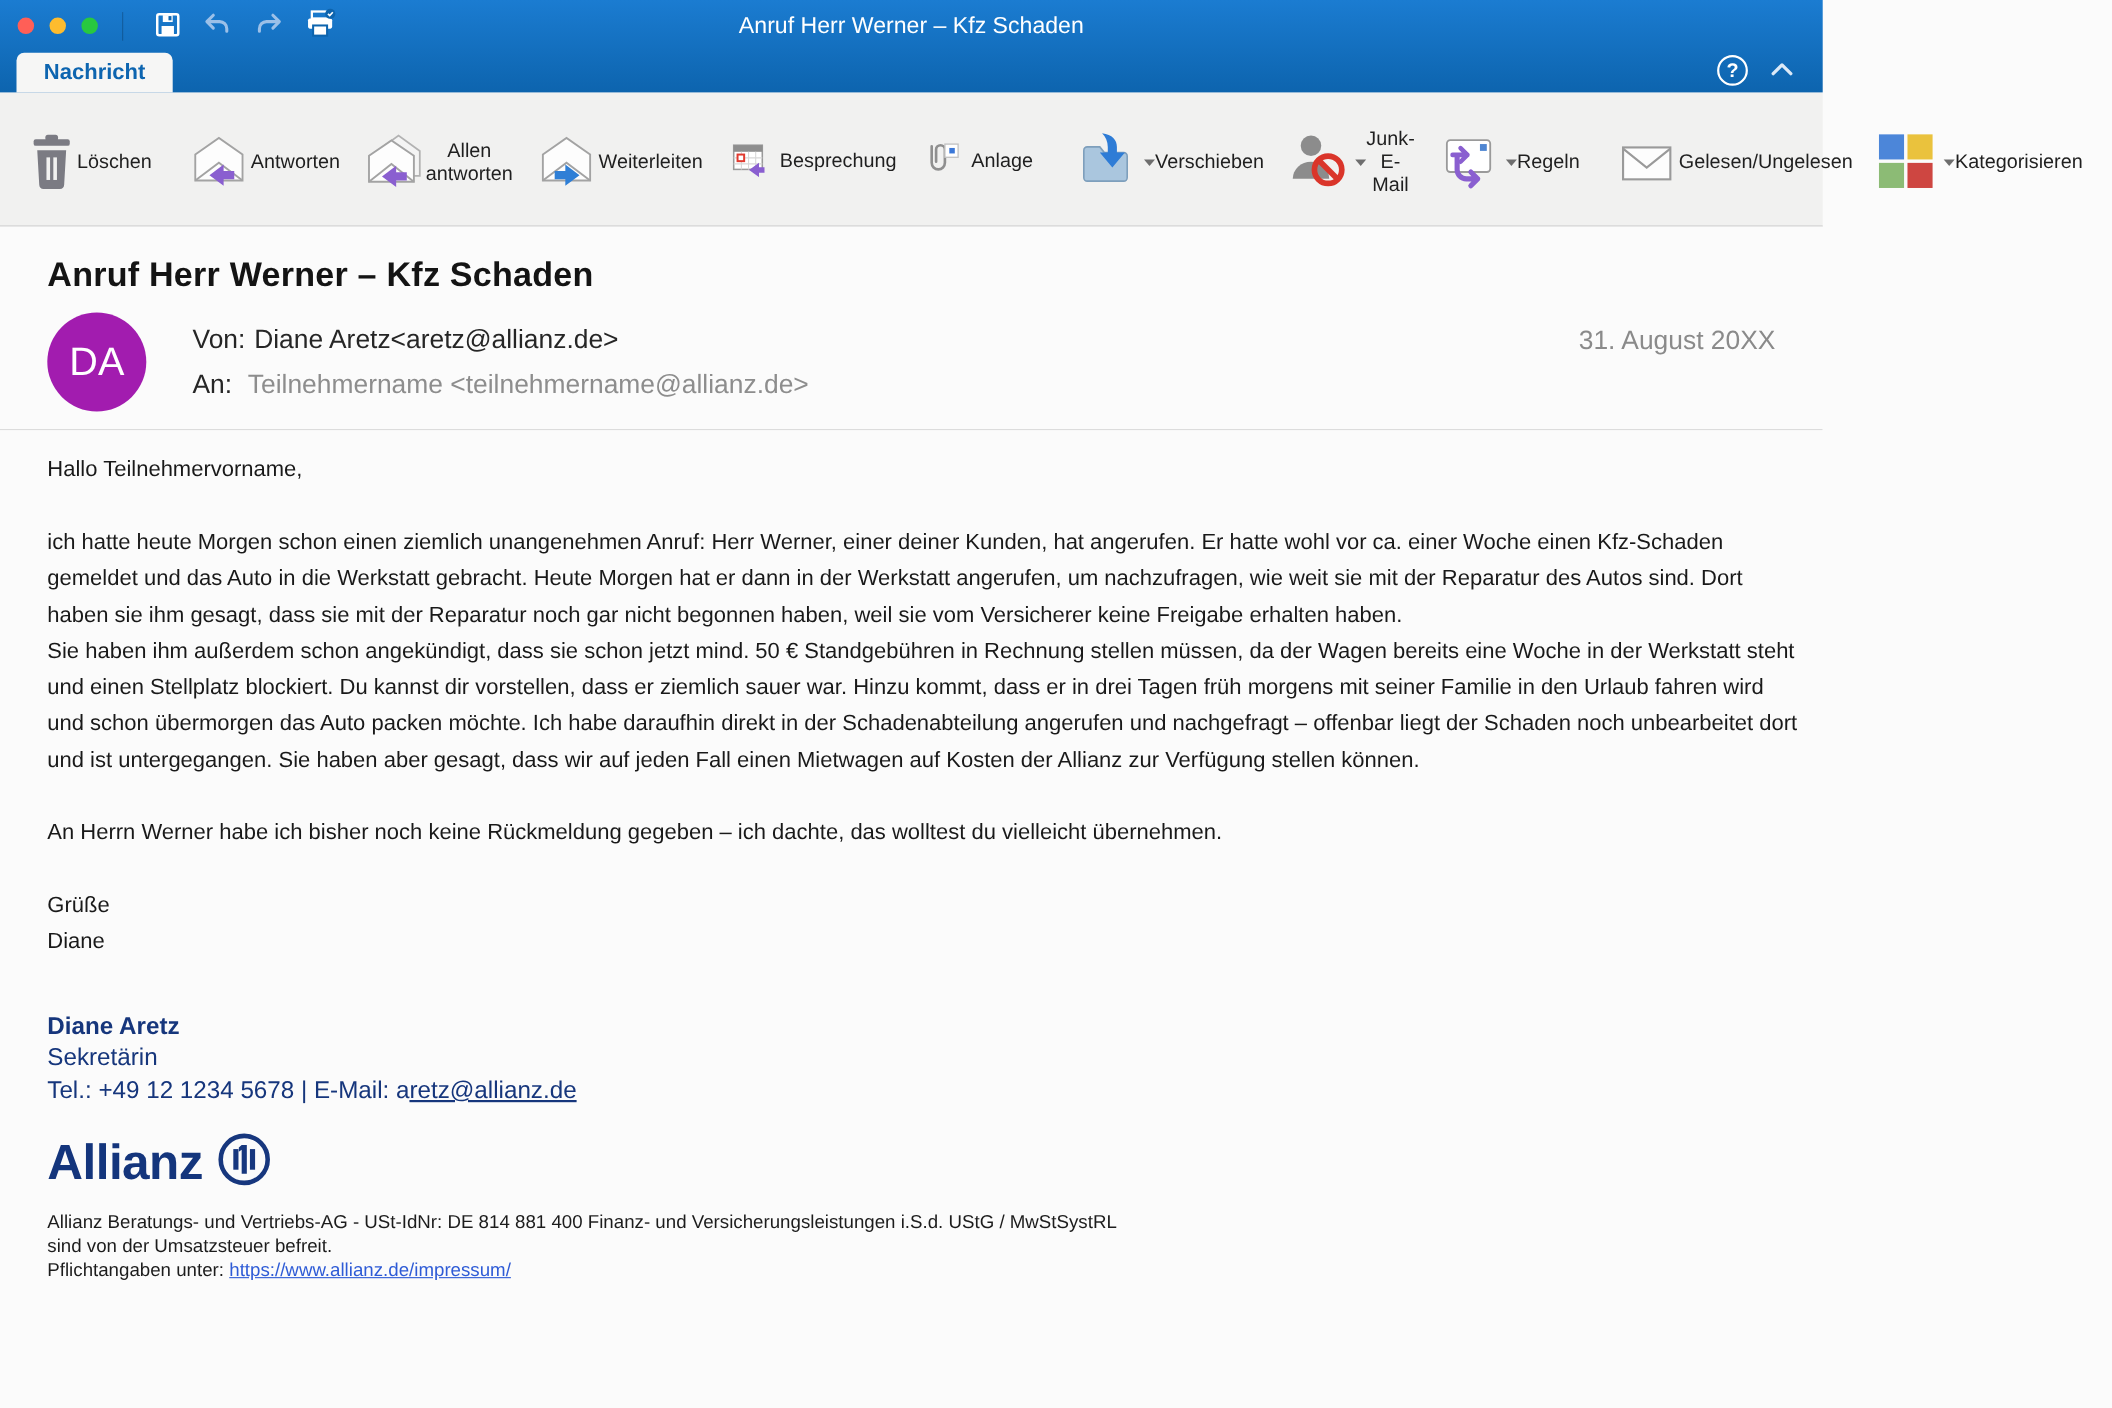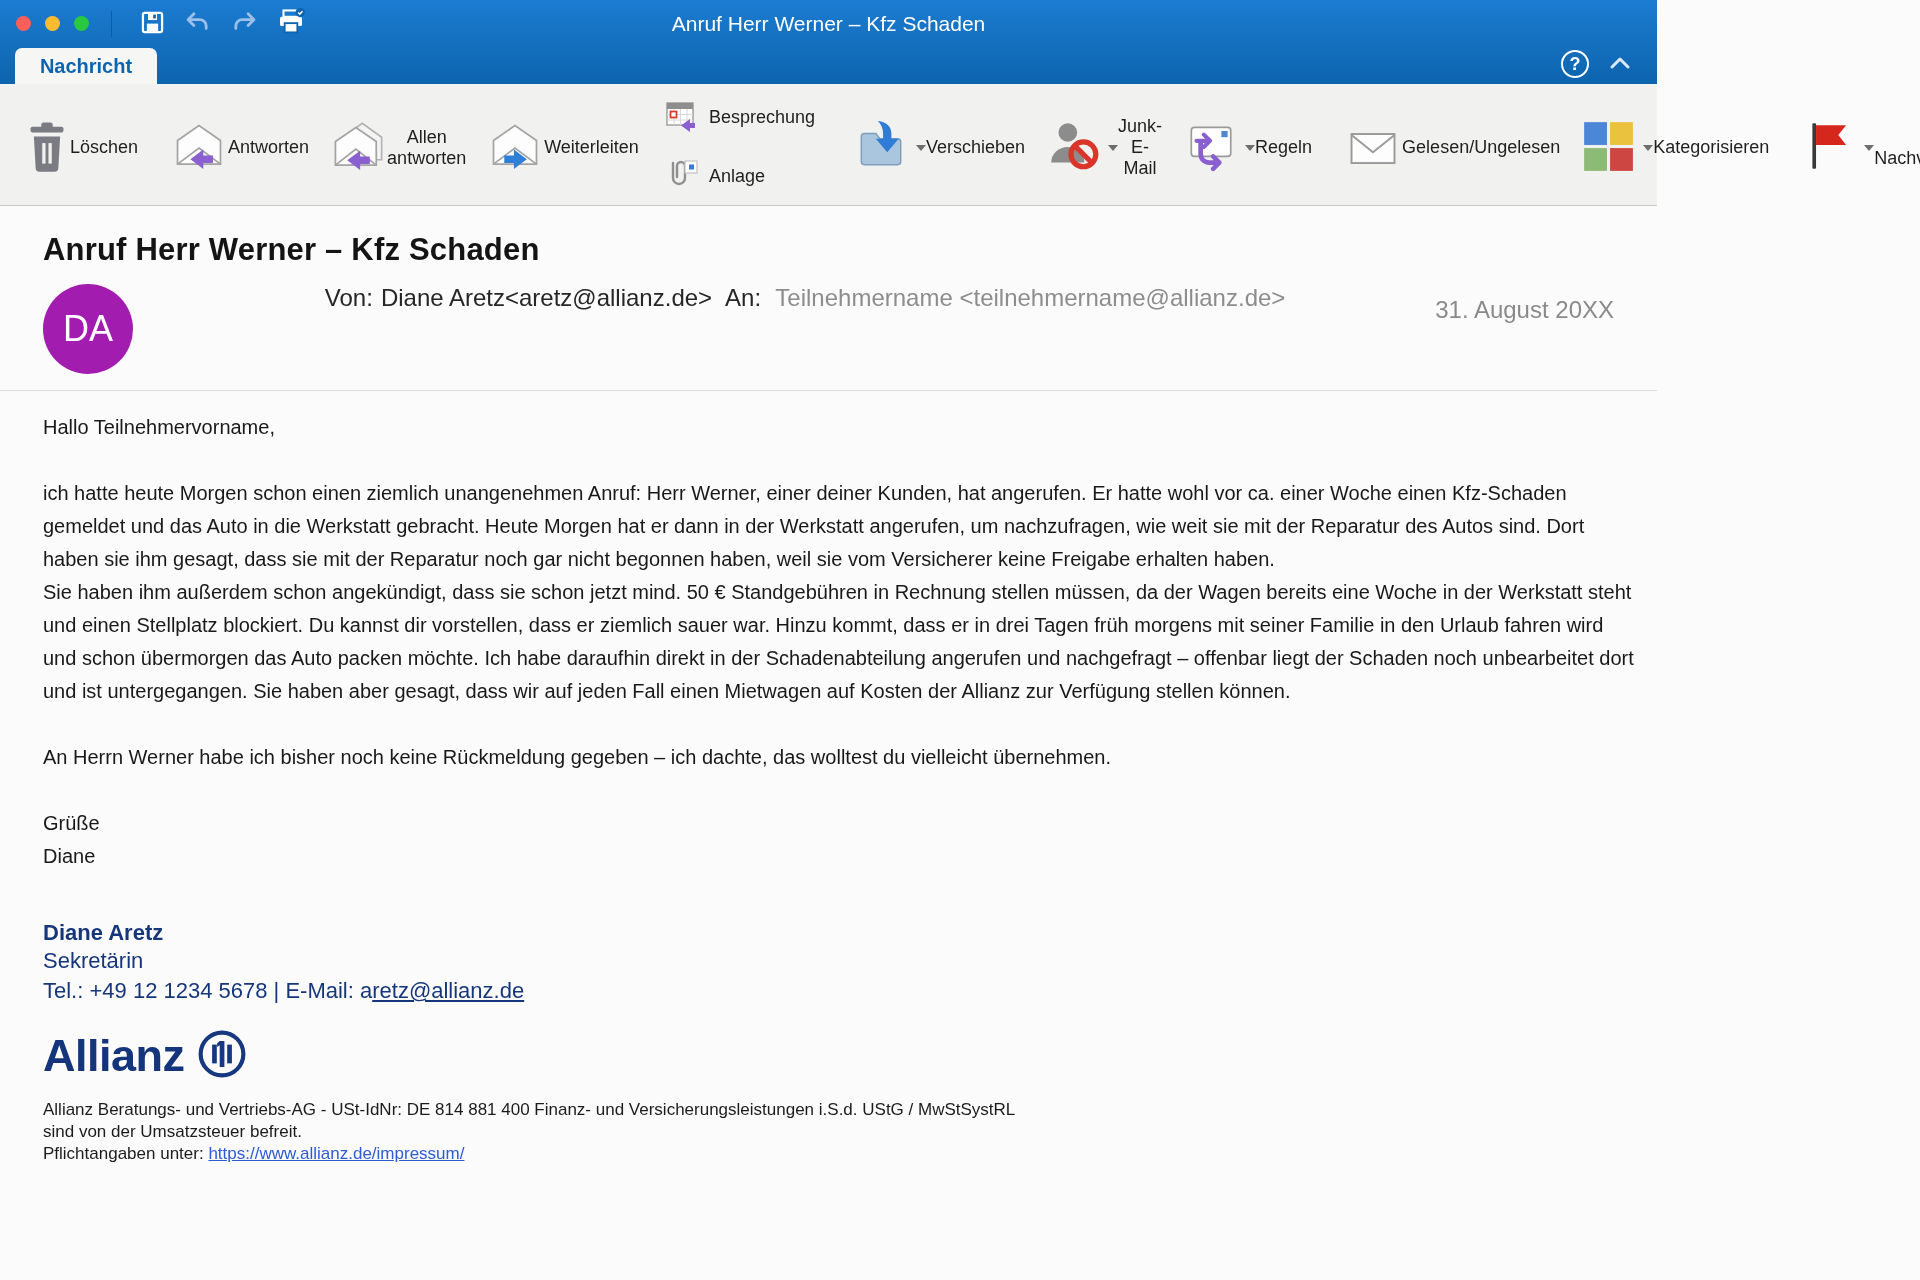--- a/index.html
+++ b/index.html
@@ -49,33 +49,33 @@
     display:flex; flex-direction:row; align-items:center; justify-content:flex-start;
     padding:2px 10px 0 10px; font-family:inherit;
   }
   .rb-ico { height:68px; display:flex; align-items:center; justify-content:center; }
   .rb-label {
     font-size:18px; color:#1f1f1f; line-height:21px; text-align:center; white-space:pre-line;
   }
   .caret { width:0; height:0; border-left:5px solid transparent; border-right:5px solid transparent;
     border-top:6px solid #6e6e6e; margin-left:7px; }
   .ico-row { display:flex; align-items:center; }
-  .rb-stack { display:flex; flex-direction:column; justify-content:center; gap:24px; padding:0 16px; }
+  .rb-stack { display:flex; flex-direction:row; justify-content:center; gap:24px; padding:0 16px; }
   .rb-small { background:none; border:none; cursor:pointer; display:flex; align-items:center; gap:10px; font-family:inherit; }
   .rb-small .rb-label { white-space:nowrap; }
 
   
   .mail { flex:1; background:#fbfbfb; padding:26px 20px 0 43px; overflow:hidden; }
   .subject { font-size:31px; font-weight:600; color:#141414; letter-spacing:0.2px; }
   .hdr-row { display:flex; margin-top:16px; }
   .avatar {
     width:90px; height:90px; border-radius:50%; background:#a21caf; flex:0 0 auto;
     color:#fff; font-size:36px; display:flex; align-items:center; justify-content:center;
   }
-  .hdr-info { margin-left:42px; display:flex; justify-content:center; gap:13px; flex:1; }
+  .hdr-info { margin-left:42px; display:flex; flex-direction:column; justify-content:center; gap:13px; flex:1; }
   .hdr-line { font-size:24px; color:#262626; }
   .hdr-line .lbl { margin-right:8px; }
   .to-value { color:#8d8d8d; }
   .hdr-date { font-size:24px; color:#8a8a8a; margin:12px 23px 0 0; white-space:nowrap; }
   .hdr-divider { border-bottom:1px solid #dcdcdc; margin:16px -20px 0 -43px; }
 
   .body-text { padding:20px 0 0 0; font-size:20px; line-height:33px; color:#191919; }
   .body-text p { white-space:pre-line; margin-bottom:33px; }
   .body-text p:last-child { margin-bottom:0; }
 

